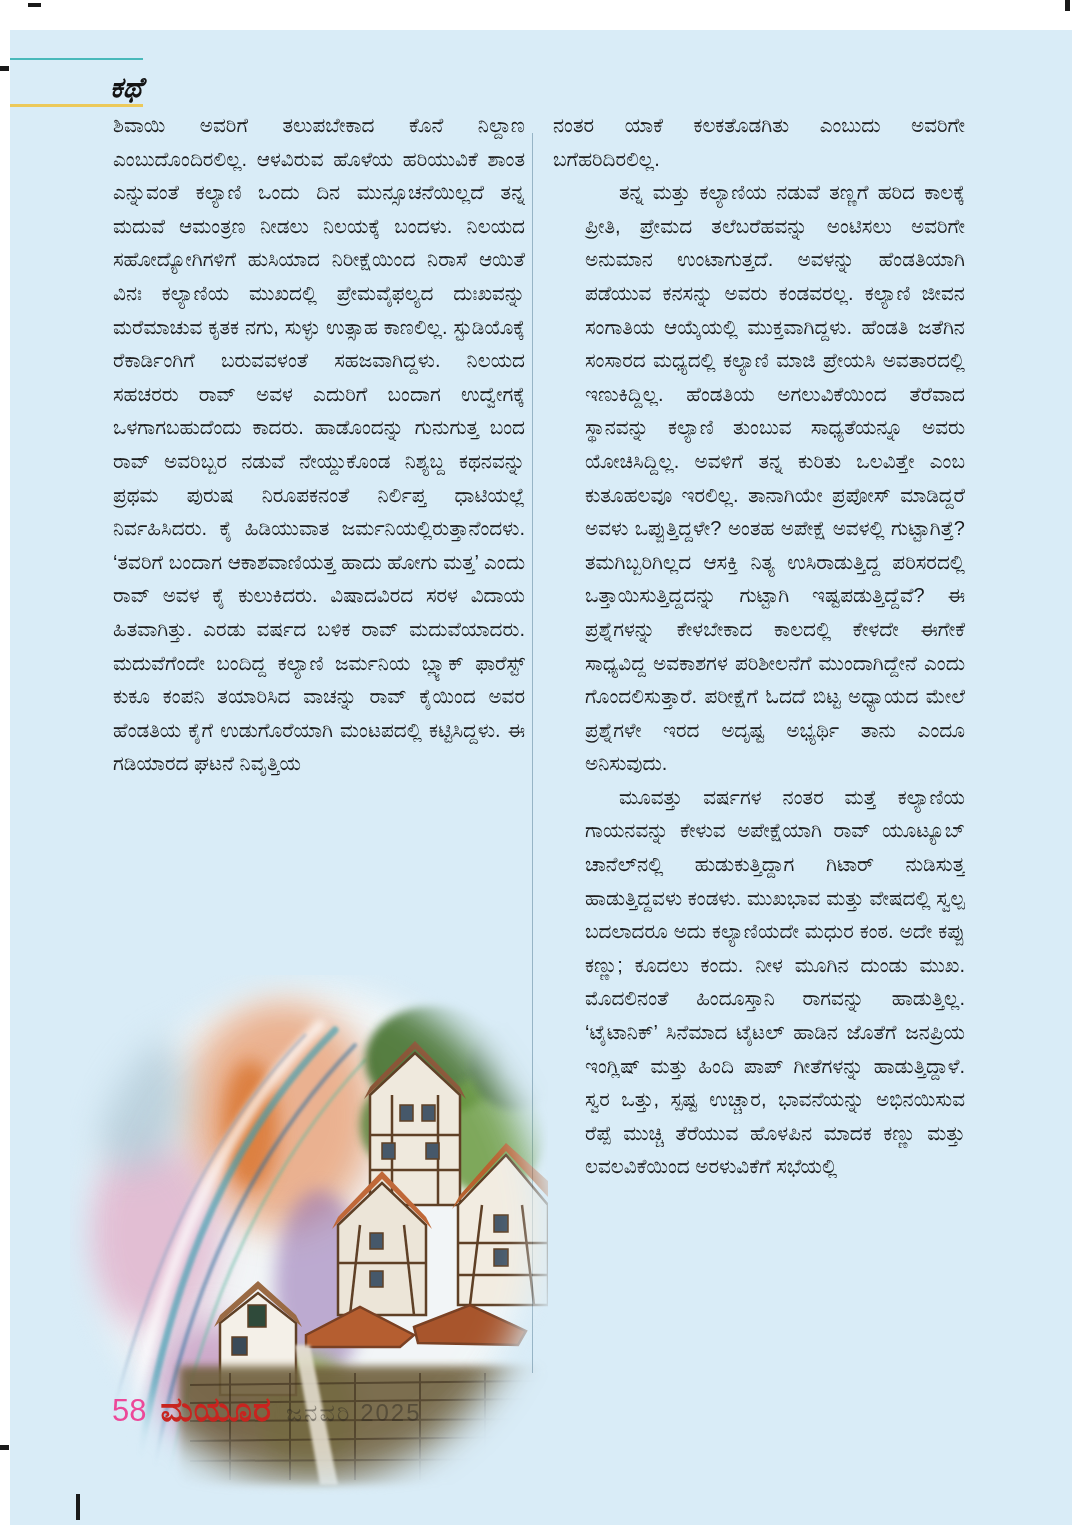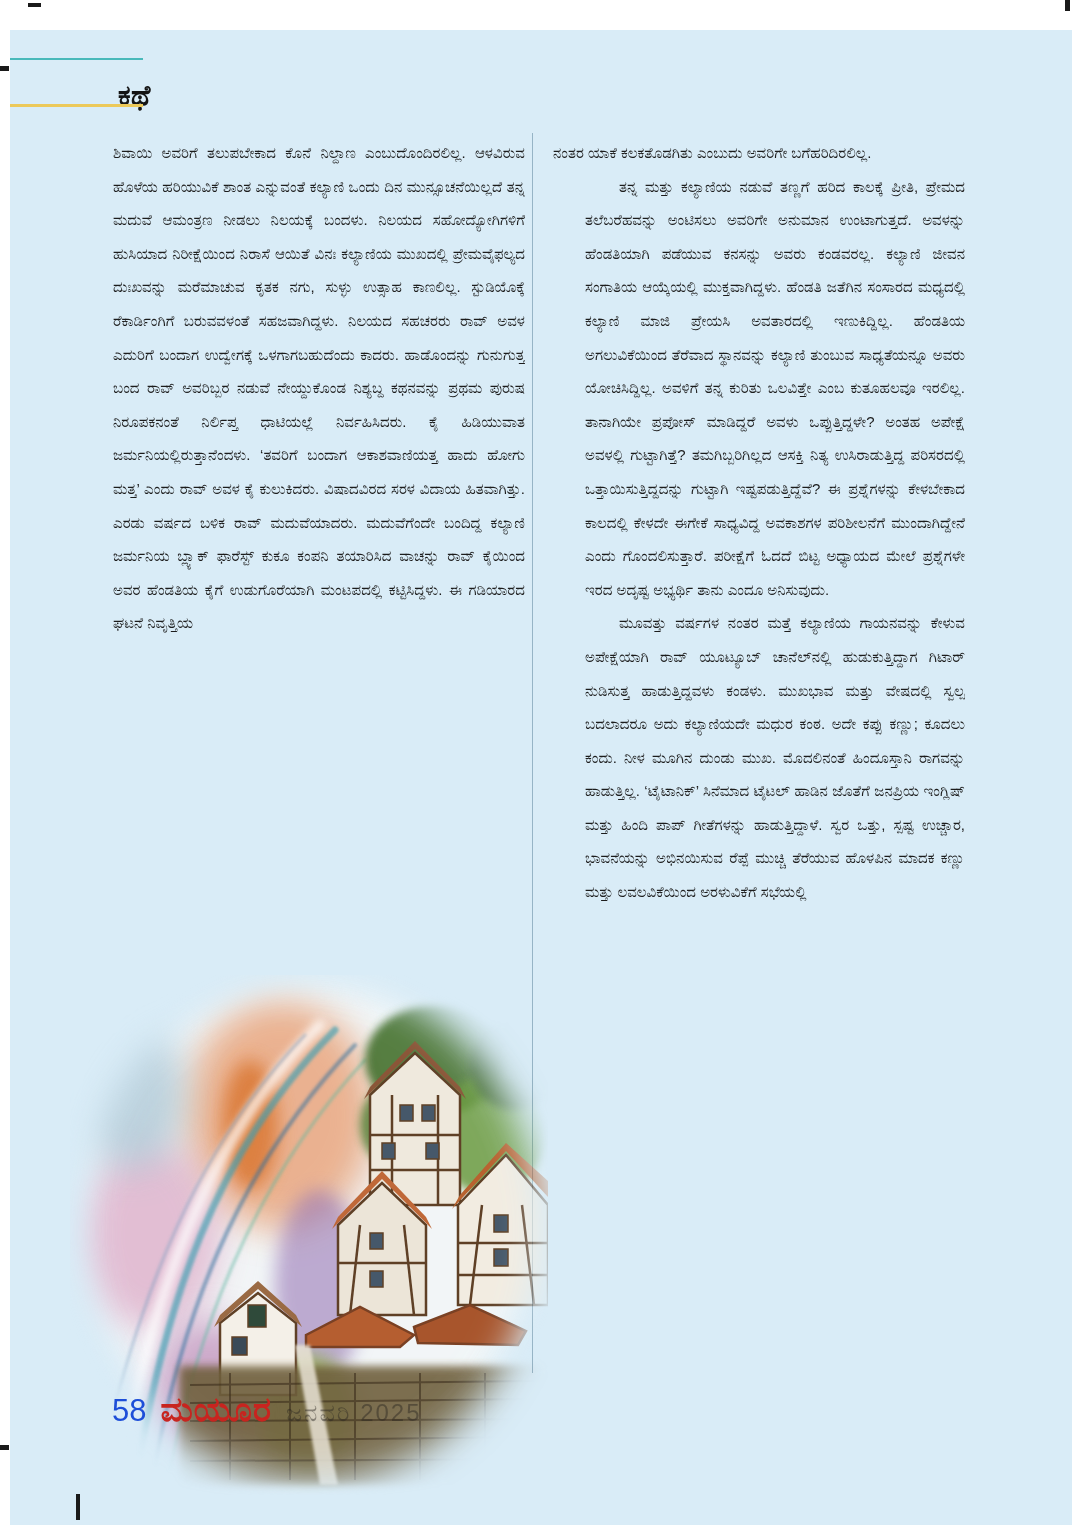--- a/index.html
+++ b/index.html
@@ -15,58 +15,58 @@
   .crop-mark{position:absolute;background:#1a1a1a;}
   
   .rule-teal{position:absolute;left:10px;top:58px;width:133px;height:2px;background:#49b9ba;}
   .rule-yellow{position:absolute;left:10px;top:104px;width:133px;height:3px;background:#ecc95a;}
   .page-title{
     position:absolute;left:102px;top:64px;
     font-size:28px;font-weight:bold;color:#141414;letter-spacing:0.5px;
   }
   
   .col{
-    position:absolute;top:136px;width:412px;
-    font-size:15px;line-height:33.6px;color:#1c1c1c;
+    position:absolute;top:109px;width:412px;
+    font-size:20px;line-height:33.6px;color:#1c1c1c;
     text-align:justify;overflow:hidden;
   }
   .col-left{left:113px;height:862px;}
   .col-right{left:553px;height:1258px;}
   .col p{margin:0;}
   .col p.indent{text-indent:34px;margin-left:32px;}
   .col-divider{
     position:absolute;left:532px;top:133px;width:1px;height:1240px;
     background:#7fa2b6;opacity:.75;
   }
   
   .illustration{
     position:absolute;left:70px;top:975px;width:478px;height:520px;
   }
   
   .footer{
     position:absolute;left:112px;top:1390px;height:40px;
     display:flex;align-items:baseline;gap:14px;white-space:nowrap;
   }
-  .page-number{font-size:31px;color:#1d4ed8;font-weight:500;}
+  .page-number{font-size:31px;color:#ec4899;font-weight:500;}
   .magazine-name{font-size:34px;font-weight:bold;color:#c8241f;letter-spacing:1px;}
   .issue-date{font-size:24px;color:#2a2620;opacity:.45;letter-spacing:2px;}
 </style>
 </head>
 <body>
 
 <div class="page-panel"></div>
 
 <div class="crop-mark" style="left:28px;top:3px;width:13px;height:4px;"></div>
 <div class="crop-mark" style="left:0;top:66px;width:9px;height:5px;"></div>
 <div class="crop-mark" style="left:1065px;top:0;width:5px;height:11px;"></div>
 <div class="crop-mark" style="left:0;top:1445px;width:9px;height:5px;"></div>
 <div class="crop-mark" style="left:76px;top:1494px;width:4px;height:26px;"></div>
 
 <div class="rule-teal"></div>
-<h1 class="page-title" style="margin:16px;">ಕಥೆ</h1>
+<h1 class="page-title" style="margin:8px;font-style:italic;">ಕಥೆ</h1>
 <div class="rule-yellow"></div>
 
 <div class="col-divider"></div>
 
 <div class="col col-left">
   <p>ಶಿವಾಯಿ ಅವರಿಗೆ ತಲುಪಬೇಕಾದ ಕೊನೆ ನಿಲ್ದಾಣ ಎಂಬುದೊಂದಿರಲಿಲ್ಲ. ಆಳವಿರುವ ಹೊಳೆಯ ಹರಿಯುವಿಕೆ ಶಾಂತ ಎನ್ನುವಂತೆ ಕಲ್ಯಾಣಿ ಒಂದು ದಿನ ಮುನ್ಸೂಚನೆಯಿಲ್ಲದೆ ತನ್ನ ಮದುವೆ ಆಮಂತ್ರಣ ನೀಡಲು ನಿಲಯಕ್ಕೆ ಬಂದಳು. ನಿಲಯದ ಸಹೋದ್ಯೋಗಿಗಳಿಗೆ ಹುಸಿಯಾದ ನಿರೀಕ್ಷೆಯಿಂದ ನಿರಾಸೆ ಆಯಿತೆ ವಿನಃ ಕಲ್ಯಾಣಿಯ ಮುಖದಲ್ಲಿ ಪ್ರೇಮವೈಫಲ್ಯದ ದುಃಖವನ್ನು ಮರೆಮಾಚುವ ಕೃತಕ ನಗು, ಸುಳ್ಳು ಉತ್ಸಾಹ ಕಾಣಲಿಲ್ಲ. ಸ್ಟುಡಿಯೊಕ್ಕೆ ರೆಕಾರ್ಡಿಂಗಿಗೆ ಬರುವವಳಂತೆ ಸಹಜವಾಗಿದ್ದಳು. ನಿಲಯದ ಸಹಚರರು ರಾವ್ ಅವಳ ಎದುರಿಗೆ ಬಂದಾಗ ಉದ್ವೇಗಕ್ಕೆ ಒಳಗಾಗಬಹುದೆಂದು ಕಾದರು. ಹಾಡೊಂದನ್ನು ಗುನುಗುತ್ತ ಬಂದ ರಾವ್ ಅವರಿಬ್ಬರ ನಡುವೆ ನೇಯ್ದುಕೊಂಡ ನಿಶ್ಯಬ್ದ ಕಥನವನ್ನು ಪ್ರಥಮ ಪುರುಷ ನಿರೂಪಕನಂತೆ ನಿರ್ಲಿಪ್ತ ಧಾಟಿಯಲ್ಲೆ ನಿರ್ವಹಿಸಿದರು. ಕೈ ಹಿಡಿಯುವಾತ ಜರ್ಮನಿಯಲ್ಲಿರುತ್ತಾನೆಂದಳು. ‘ತವರಿಗೆ ಬಂದಾಗ ಆಕಾಶವಾಣಿಯತ್ತ ಹಾದು ಹೋಗು ಮತ್ತ’ ಎಂದು ರಾವ್ ಅವಳ ಕೈ ಕುಲುಕಿದರು. ವಿಷಾದವಿರದ ಸರಳ ವಿದಾಯ ಹಿತವಾಗಿತ್ತು. ಎರಡು ವರ್ಷದ ಬಳಿಕ ರಾವ್ ಮದುವೆಯಾದರು. ಮದುವೆಗೆಂದೇ ಬಂದಿದ್ದ ಕಲ್ಯಾಣಿ ಜರ್ಮನಿಯ ಬ್ಲ್ಯಾಕ್ ಫಾರೆಸ್ಟ್ ಕುಕೂ ಕಂಪನಿ ತಯಾರಿಸಿದ ವಾಚನ್ನು ರಾವ್ ಕೈಯಿಂದ ಅವರ ಹೆಂಡತಿಯ ಕೈಗೆ ಉಡುಗೊರೆಯಾಗಿ ಮಂಟಪದಲ್ಲಿ ಕಟ್ಟಿಸಿದ್ದಳು. ಈ ಗಡಿಯಾರದ ಘಟನೆ ನಿವೃತ್ತಿಯ</p>
 </div>
 
 <div class="col col-right">
   <p>ನಂತರ ಯಾಕೆ ಕಲಕತೊಡಗಿತು ಎಂಬುದು ಅವರಿಗೇ ಬಗೆಹರಿದಿರಲಿಲ್ಲ.</p>

